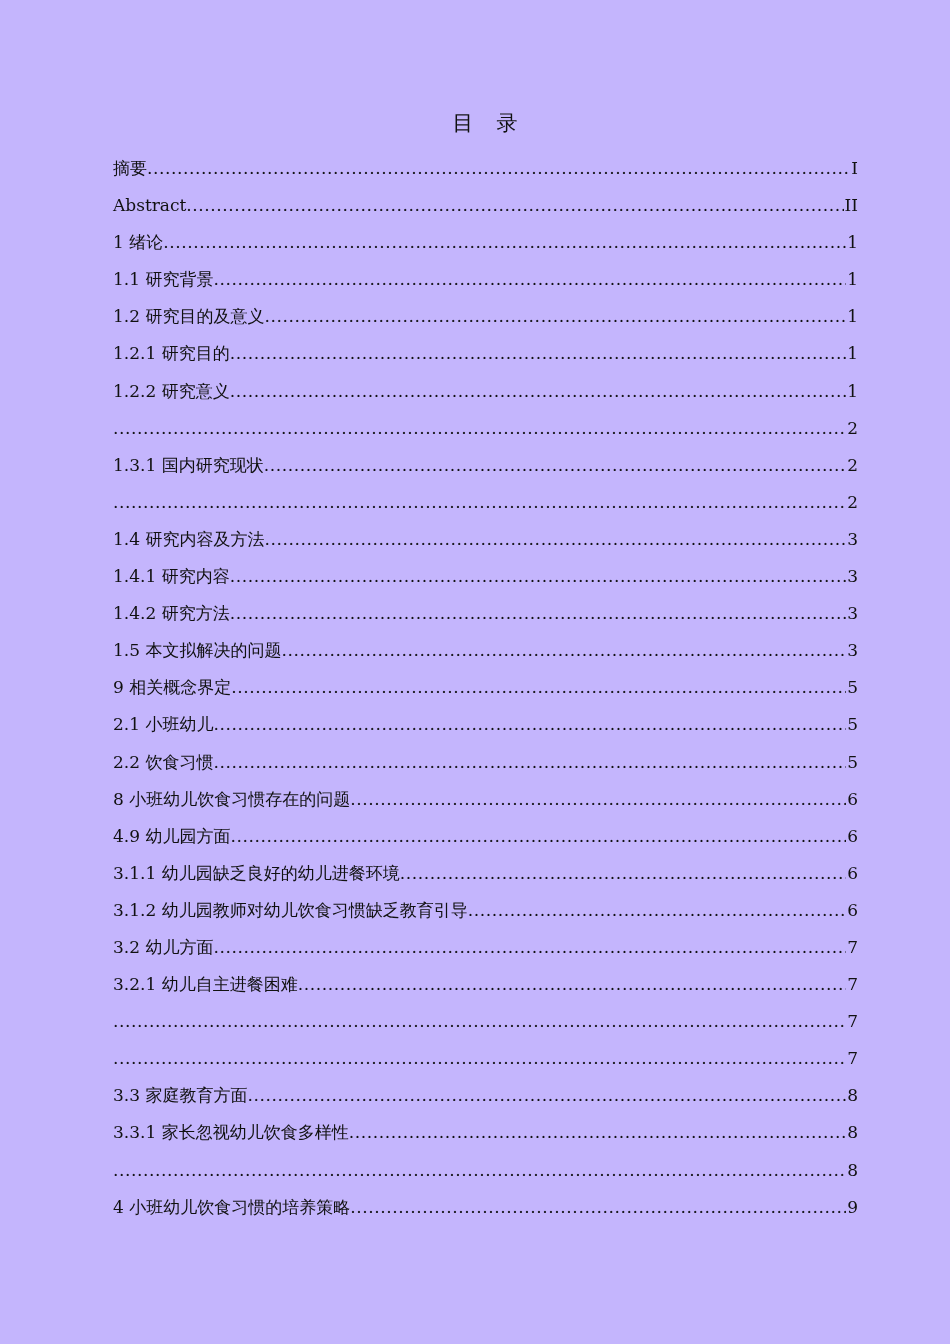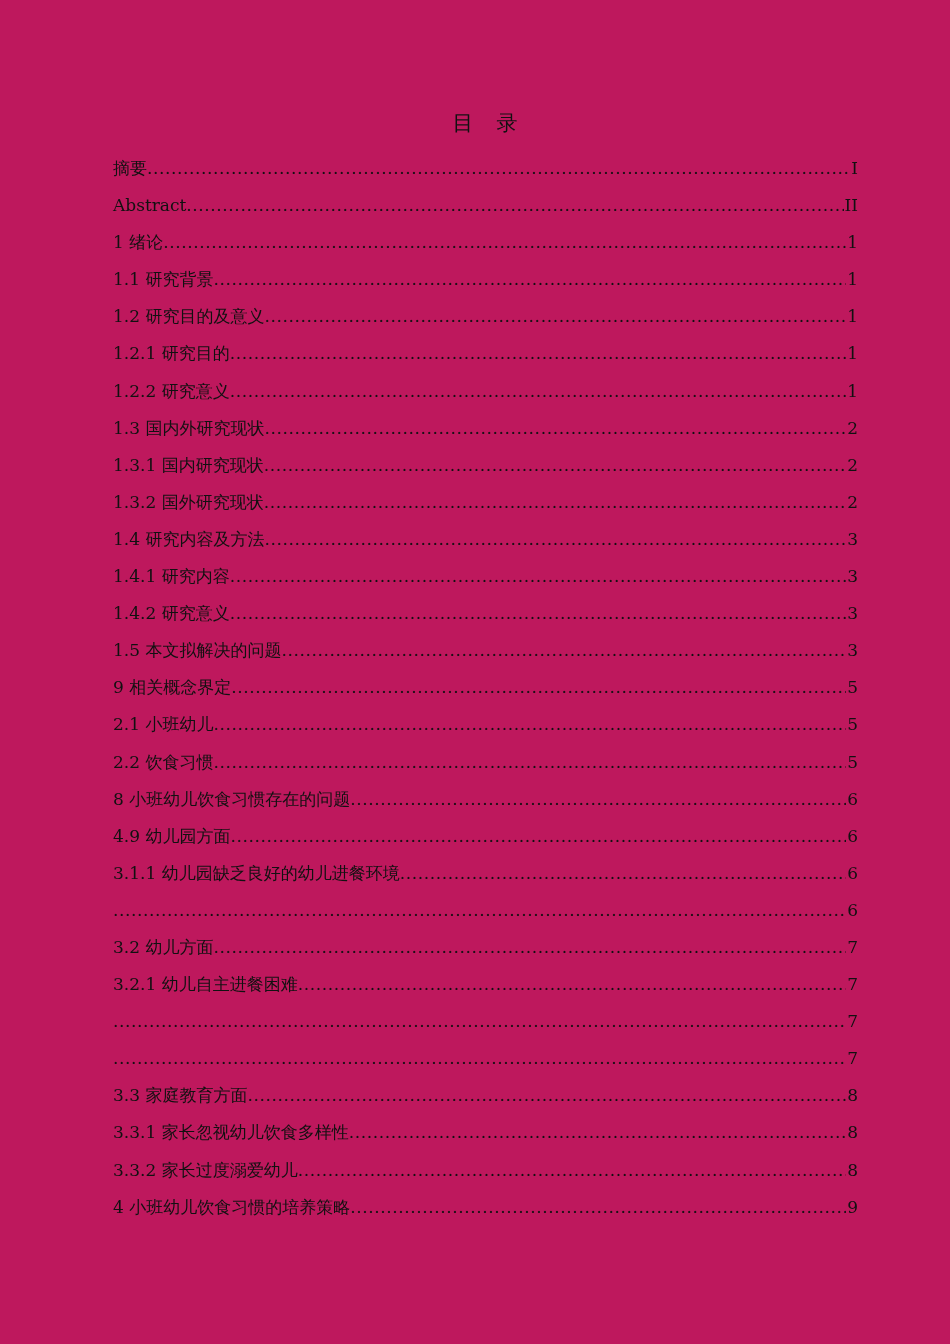--- a/index.html
+++ b/index.html
@@ -4,21 +4,21 @@
 <style>
   html, body {
     margin: 0;
     padding: 0;
     background: #ffffff;
   }
   .page {
     position: relative;
     width: 950px;
     height: 1344px;
-    background: #be185d;
+    background: #c4b5fd;
     box-sizing: border-box;
     padding: 110px 92px 0 113px;
     font-family: "DejaVu Serif", "Liberation Serif", serif;
     color: #111111;
     overflow: hidden;
   }
   .doc-title {
     text-align: center;
     font-size: 21px;
     line-height: 26px;
@@ -97,51 +97,49 @@
     <span class="toc-page">1</span>
   </div>
 
   <div class="toc-row">
     <span class="toc-label">1.2.2 研究意义</span>
     <span class="toc-dots">............................................................................................................................................................................................................................................................................................................</span>
     <span class="toc-page">1</span>
   </div>
 
   <div class="toc-row">
-    <span class="toc-label">1.3 国内外研究现状</span>
     <span class="toc-dots">............................................................................................................................................................................................................................................................................................................</span>
     <span class="toc-page">2</span>
   </div>
 
   <div class="toc-row">
     <span class="toc-label">1.3.1 国内研究现状</span>
     <span class="toc-dots">............................................................................................................................................................................................................................................................................................................</span>
     <span class="toc-page">2</span>
   </div>
 
   <div class="toc-row">
-    <span class="toc-label">1.3.2 国外研究现状</span>
     <span class="toc-dots">............................................................................................................................................................................................................................................................................................................</span>
     <span class="toc-page">2</span>
   </div>
 
   <div class="toc-row">
     <span class="toc-label">1.4 研究内容及方法</span>
     <span class="toc-dots">............................................................................................................................................................................................................................................................................................................</span>
     <span class="toc-page">3</span>
   </div>
 
   <div class="toc-row">
     <span class="toc-label">1.4.1 研究内容</span>
     <span class="toc-dots">............................................................................................................................................................................................................................................................................................................</span>
     <span class="toc-page">3</span>
   </div>
 
   <div class="toc-row">
-    <span class="toc-label">1.4.2 研究意义</span>
+    <span class="toc-label">1.4.2 研究方法</span>
     <span class="toc-dots">............................................................................................................................................................................................................................................................................................................</span>
     <span class="toc-page">3</span>
   </div>
 
   <div class="toc-row">
     <span class="toc-label">1.5 本文拟解决的问题</span>
     <span class="toc-dots">............................................................................................................................................................................................................................................................................................................</span>
     <span class="toc-page">3</span>
   </div>
 
@@ -175,20 +173,21 @@
     <span class="toc-page">6</span>
   </div>
 
   <div class="toc-row">
     <span class="toc-label">3.1.1 幼儿园缺乏良好的幼儿进餐环境</span>
     <span class="toc-dots">............................................................................................................................................................................................................................................................................................................</span>
     <span class="toc-page">6</span>
   </div>
 
   <div class="toc-row">
+    <span class="toc-label">3.1.2 幼儿园教师对幼儿饮食习惯缺乏教育引导</span>
     <span class="toc-dots">............................................................................................................................................................................................................................................................................................................</span>
     <span class="toc-page">6</span>
   </div>
 
   <div class="toc-row">
     <span class="toc-label">3.2 幼儿方面</span>
     <span class="toc-dots">............................................................................................................................................................................................................................................................................................................</span>
     <span class="toc-page">7</span>
   </div>
 
@@ -214,21 +213,20 @@
     <span class="toc-page">8</span>
   </div>
 
   <div class="toc-row">
     <span class="toc-label">3.3.1 家长忽视幼儿饮食多样性</span>
     <span class="toc-dots">............................................................................................................................................................................................................................................................................................................</span>
     <span class="toc-page">8</span>
   </div>
 
   <div class="toc-row">
-    <span class="toc-label">3.3.2 家长过度溺爱幼儿</span>
     <span class="toc-dots">............................................................................................................................................................................................................................................................................................................</span>
     <span class="toc-page">8</span>
   </div>
 
   <div class="toc-row">
     <span class="toc-label">4 小班幼儿饮食习惯的培养策略</span>
     <span class="toc-dots">............................................................................................................................................................................................................................................................................................................</span>
     <span class="toc-page">9</span>
   </div>
 </div>

